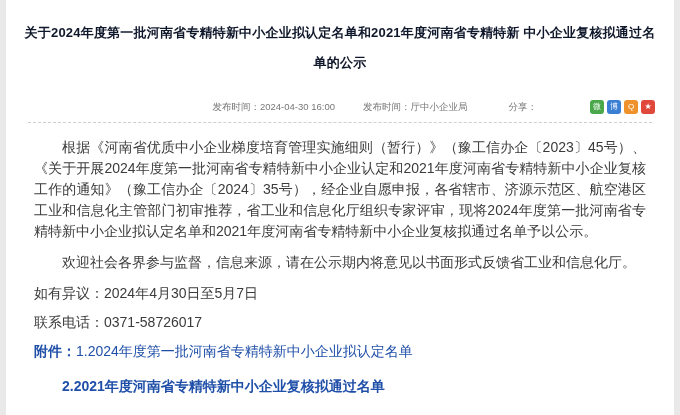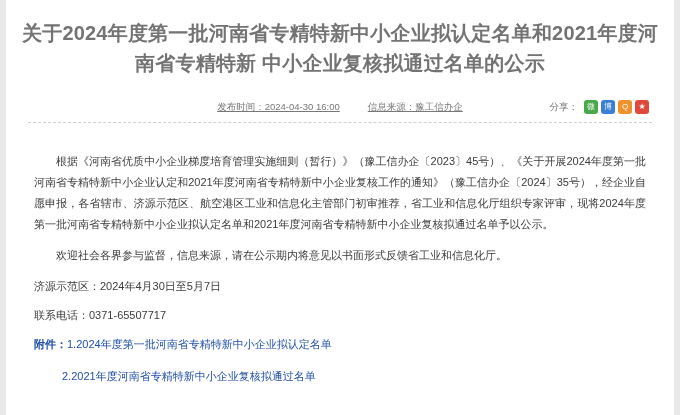--- a/index.html
+++ b/index.html
@@ -18,50 +18,50 @@
     position: relative;
     width: 680px;
     height: 415px;
     box-sizing: border-box;
     padding: 0 22px;
     background: #ffffff;
   }
   .title {
     padding-top: 18px;
     text-align: center;
-    font-size: 20px;
+    font-size: 13px;
     line-height: 30px;
     font-weight: bold;
-    color: #737373;
+    color: #0f172a;
     letter-spacing: 0.2px;
   }
   .meta-bar {
     margin-top: 16px;
     height: 26px;
     display: flex;
     align-items: center;
     justify-content: center;
     position: relative;
     font-size: 9.5px;
     color: #777777;
-    text-decoration: underline;
   }
   .meta-item {
     margin: 0 14px;
     white-space: nowrap;
   }
   .share-box {
     position: absolute;
-    right: 6px;
+    right: 0;
     top: 50%;
     transform: translateY(-50%);
     display: flex;
     align-items: flex-end;
     font-size: 9.5px;
     color: #777777;
+    gap: 47px;
   }
   .share-label {
     margin-right: 6px;
   }
   .share-icons {
     display: flex;
     align-items: center;
   }
   .sicon {
     width: 14px;
@@ -77,42 +77,42 @@
   }
   .sicon.green { background: #4aa84a; }
   .sicon.blue { background: #3b7fd4; }
   .sicon.orange { background: #f0922b; }
   .sicon.red { background: #e1483c; }
   .divider {
     border-top: 1px dashed #cfcfcf;
     margin: 2px 6px 0 6px;
   }
   .body {
-    margin-top: 28px;
+    margin-top: 14px;
     padding: 0 12px;
-    font-size: 11px;
+    font-size: 14px;
     line-height: 21px;
     color: #3b3b3b;
   }
   .para {
     text-indent: 2em;
     text-align: justify;
     margin: 0 0 10px 0;
   }
   .line {
     margin: 0 0 8px 0;
   }
   .attach-title {
     margin-top: 8px;
     color: #1f4fa8;
     font-weight: bold;
   }
   .attach-item {
     color: #1f4fa8;
-    font-weight: normal;
+    font-weight: bold;
     margin-left: 28px;
     margin-bottom: 2px;
     cursor: pointer;
   }
   .attach-first {
     display: inline;
     font-weight: normal;
     color: #1f4fa8;
     cursor: pointer;
   }
@@ -134,40 +134,40 @@
 
 <div class="page">
 
   <div class="edge-left"></div>
   <div class="edge-right"></div>
 
   <div class="title">关于2024年度第一批河南省专精特新中小企业拟认定名单和2021年度河南省专精特新 中小企业复核拟通过名单的公示</div>
 
   <div class="meta-bar">
     <span class="meta-item">发布时间：2024-04-30 16:00</span>
-    <span class="meta-item">信息来源：豫工信办企</span>
+    <span class="meta-item">发布时间：厅中小企业局</span>
 
     <div class="share-box">
       <span class="share-label">分享：</span>
       <span class="share-icons">
         <span class="sicon green">微</span>
         <span class="sicon blue">博</span>
         <span class="sicon orange">Q</span>
         <span class="sicon red">★</span>
       </span>
     </div>
   </div>
 
   <div class="divider"></div>
 
   <div class="body">
     <p class="para">根据《河南省优质中小企业梯度培育管理实施细则（暂行）》（豫工信办企〔2023〕45号）、《关于开展2024年度第一批河南省专精特新中小企业认定和2021年度河南省专精特新中小企业复核工作的通知》（豫工信办企〔2024〕35号），经企业自愿申报，各省辖市、济源示范区、航空港区工业和信息化主管部门初审推荐，省工业和信息化厅组织专家评审，现将2024年度第一批河南省专精特新中小企业拟认定名单和2021年度河南省专精特新中小企业复核拟通过名单予以公示。</p>
     <p class="para">欢迎社会各界参与监督，信息来源，请在公示期内将意见以书面形式反馈省工业和信息化厅。</p>
 
-    <p class="line">济源示范区：2024年4月30日至5月7日</p>
-    <p class="line">联系电话：0371-65507717</p>
+    <p class="line">如有异议：2024年4月30日至5月7日</p>
+    <p class="line">联系电话：0371-58726017</p>
 
     <p class="attach-row attach-title"><span>附件：</span><span class="attach-first">1.2024年度第一批河南省专精特新中小企业拟认定名单</span></p>
     <p class="attach-item">2.2021年度河南省专精特新中小企业复核拟通过名单</p>
 
   </div>
 
 </div>
 
 </body></html>

